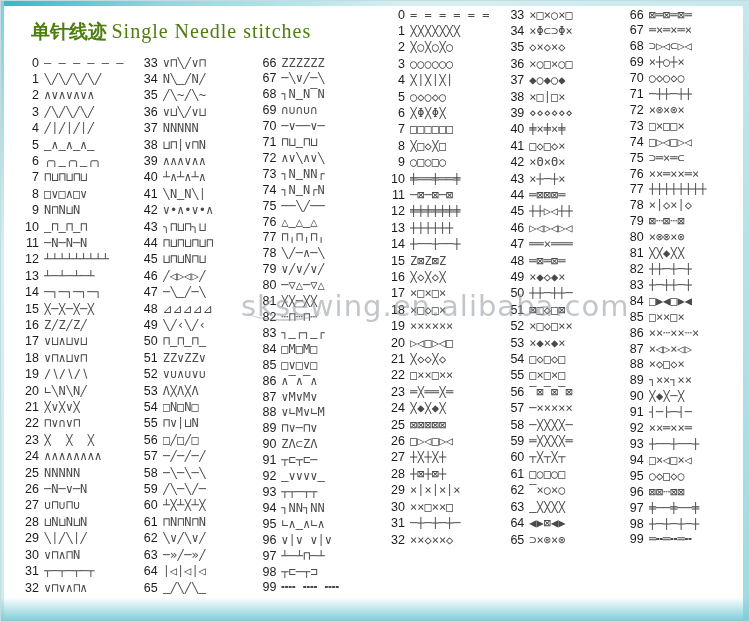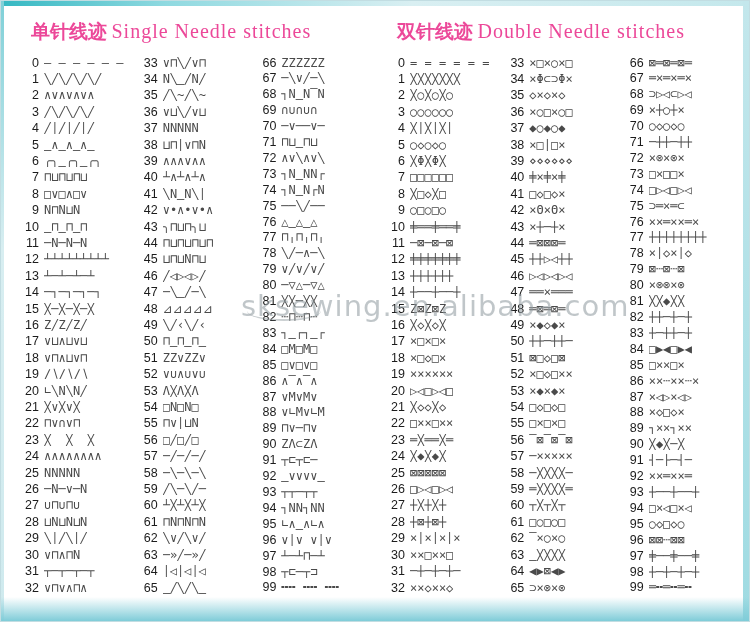--- a/index.html
+++ b/index.html
@@ -12,21 +12,21 @@
   .edge-left{position:absolute;top:0;left:0;bottom:0;width:3px;
     background:linear-gradient(to bottom,#7fd0d8,#d8eef1 40%,#cfeaee);}
   .edge-right{position:absolute;top:0;right:0;bottom:0;width:6px;
     background:linear-gradient(to bottom,#c3e7ec,#9fdbe2);}
   .edge-bottom{position:absolute;left:0;right:0;bottom:0;height:24px;
     background:linear-gradient(to bottom,rgba(142,210,220,0),#7fccd8);}
   .content{position:absolute;top:6px;left:14px;right:10px;bottom:18px;display:flex;}
   .section{width:50%;box-sizing:border-box;}
   .section.single{padding-right:6px;}
   .section.double{padding-left:4px;}
-  .section-header{height:34px;padding:12px 0 2px 16px;white-space:nowrap;color:#ec4899;}
+  .section-header{height:34px;padding:12px 0 2px 16px;white-space:nowrap;color:#4d7c0f;}
   .section-header .zh{font-weight:bold;font-size:19px;font-family:"DejaVu Sans",sans-serif;}
   .section-header .en{font-size:20px;font-family:"Liberation Serif",serif;letter-spacing:1px;}
   .cols{display:flex;height:540px;}
   .col{flex:1;display:flex;flex-direction:column;justify-content:space-between;
        min-width:0;padding-right:4px;}
   .row{display:flex;align-items:center;height:15px;}
   .num{width:24px;flex:0 0 24px;text-align:right;margin-right:5px;
        font-size:12.5px;color:#1c1c1c;font-family:"Liberation Sans",sans-serif;}
   .pat{flex:1;font-family:"DejaVu Sans Mono","DejaVu Sans",monospace;
        font-size:12px;line-height:1;color:#4a4a4a;white-space:pre;overflow:hidden;}
@@ -455,24 +455,20 @@
             </div>
             <div class="row">
               <span class="num">99</span>
               <span class="pat">╍╍ ╍╍ ╍╍</span>
             </div>
           </div>
       </div>
     </div>
 
     <div class="section double">
-      <div class="section-header">
-        <span class="zh">双针线迹</span>
-        <span class="en">Double Needle stitches</span>
-      </div>
       <div class="cols">
         <div class="col">
             <div class="row">
               <span class="num">0</span>
               <span class="pat">= = = = = =</span>
             </div>
             <div class="row">
               <span class="num">1</span>
               <span class="pat">╳╳╳╳╳╳╳</span>
             </div>

